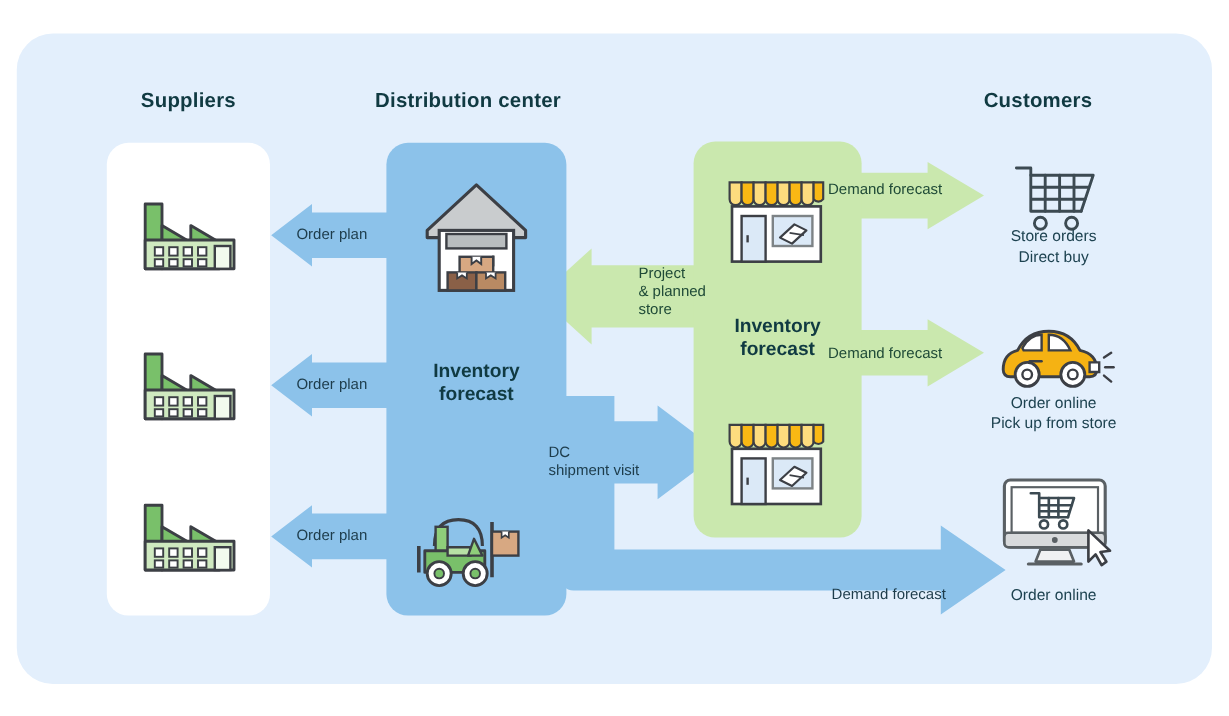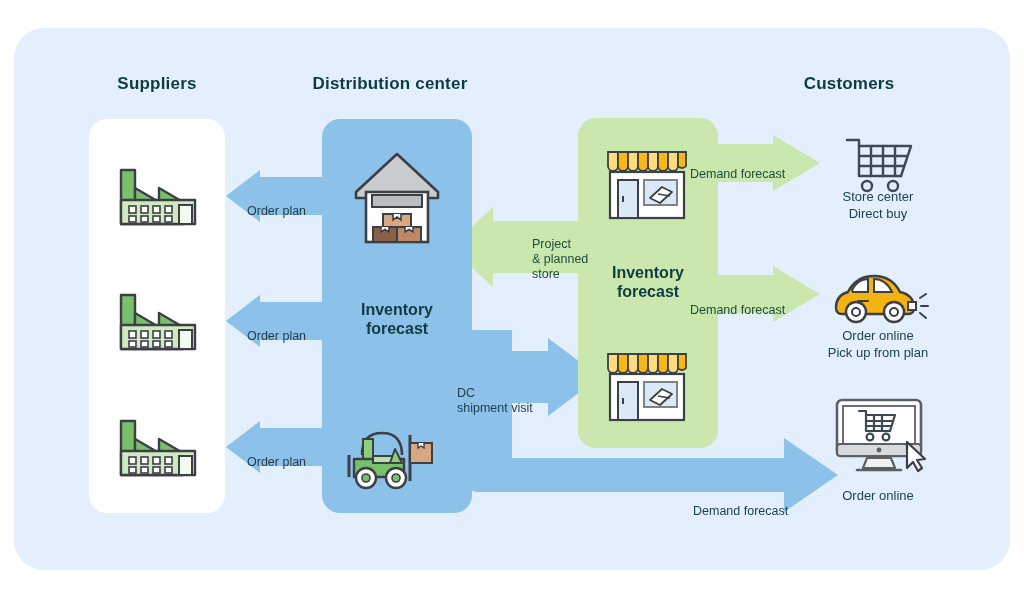--- a/index.html
+++ b/index.html
@@ -13,21 +13,21 @@
 
   
   .panel{position:absolute;border-radius:18px;}
   .panel-suppliers{background:#ffffff;}
   .panel-dc{background:#8cc2ea;}
   .panel-stores{background:#cae8ae;}
 
   .panel-title{position:absolute;text-align:center;font-weight:bold;font-size:16px;line-height:19px;color:#103a42;}
 
   
-  .alabel{position:absolute;font-size:12.5px;line-height:15px;color:#1d3c4b;white-space:nowrap;margin-top:16px;}
+  .alabel{position:absolute;font-size:12.5px;line-height:15px;color:#1d3c4b;white-space:nowrap;}
   .alabel-green{color:#1f4a37;}
 
   
   .cust-label{position:absolute;text-align:center;font-size:13px;line-height:17px;color:#1d4250;width:190px;}
 
   svg{display:block;overflow:visible;}
   .blue-arrow{fill:#8cc2ea;}
   .green-arrow{fill:#cae8ae;}
 </style>
 </head>
@@ -35,21 +35,21 @@
 
 <div id="stage">
   <div id="canvas"></div>
 
   <div class="col-head" style="left:62px;top:74px;width:190px;">
     <span>Suppliers</span>
   </div>
   <div class="col-head" style="left:295px;top:74px;width:190px;">
     <span>Distribution center</span>
   </div>
-  <div class="col-head" style="left:754px;top:74px;width:190px;">
+  <div class="col-head" style="left:770px;top:74px;width:190px;">
     <span>Customers</span>
   </div>
 
   <svg class="lyr" style="left:466px;top:330px;" width="380" height="190" viewBox="0 0 380 190">
     <path class="blue-arrow" d="M0 0 H46 V128 H318 V108 L372 145 L318 182 V162 H12 A12 12 0 0 1 0 150 Z"></path>
   </svg>
 
   <svg class="lyr" style="left:226px;top:170px;" width="110" height="52" viewBox="0 0 110 52">
     <path class="blue-arrow" d="M110 7 H34 V0 L0 26 L34 52 V45 H110 Z"></path>
   </svg>
@@ -284,23 +284,23 @@
     <span>Demand forecast</span>
   </div>
   <div class="alabel alabel-green" style="left:690px;top:287px;">
     <span>Demand forecast</span>
   </div>
   <div class="alabel" style="left:693px;top:488px;">
     <span>Demand forecast</span>
   </div>
 
   <div class="cust-label" style="left:783px;top:188px;">
-    <div>Store center</div>
+    <div>Store orders</div>
     <div>Direct buy</div>
   </div>
   <div class="cust-label" style="left:783px;top:327px;">
     <div>Order online</div>
-    <div>Pick up from plan</div>
+    <div>Pick up from store</div>
   </div>
   <div class="cust-label" style="left:783px;top:487px;">
     <div>Order online</div>
   </div>
 </div>
 
 </body></html>

